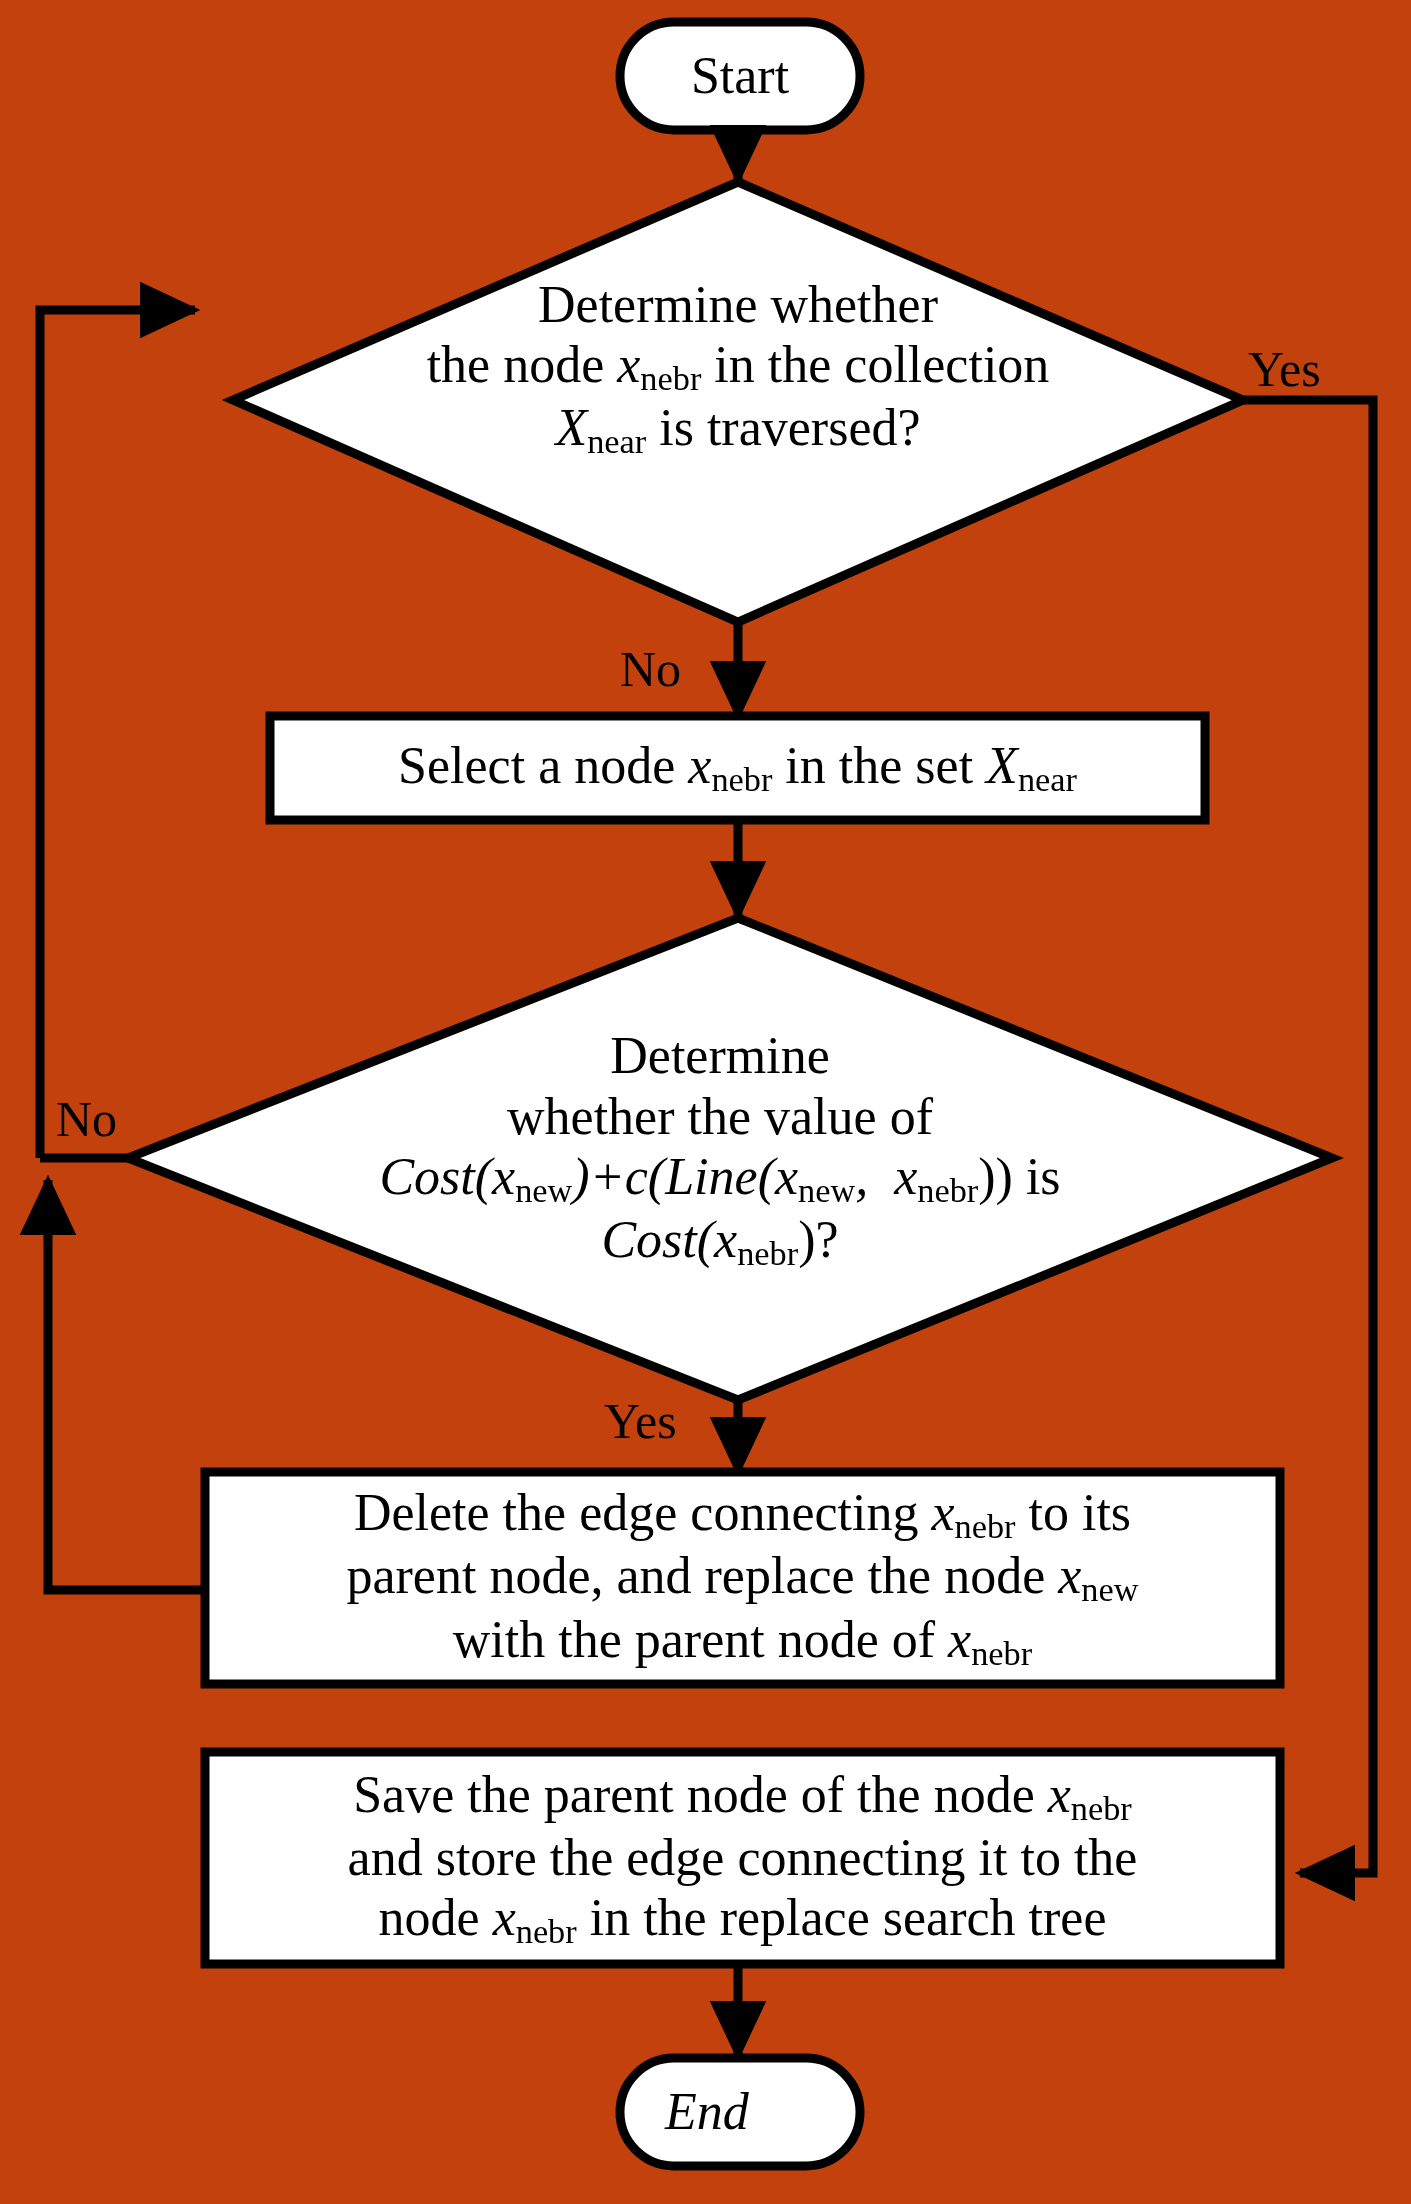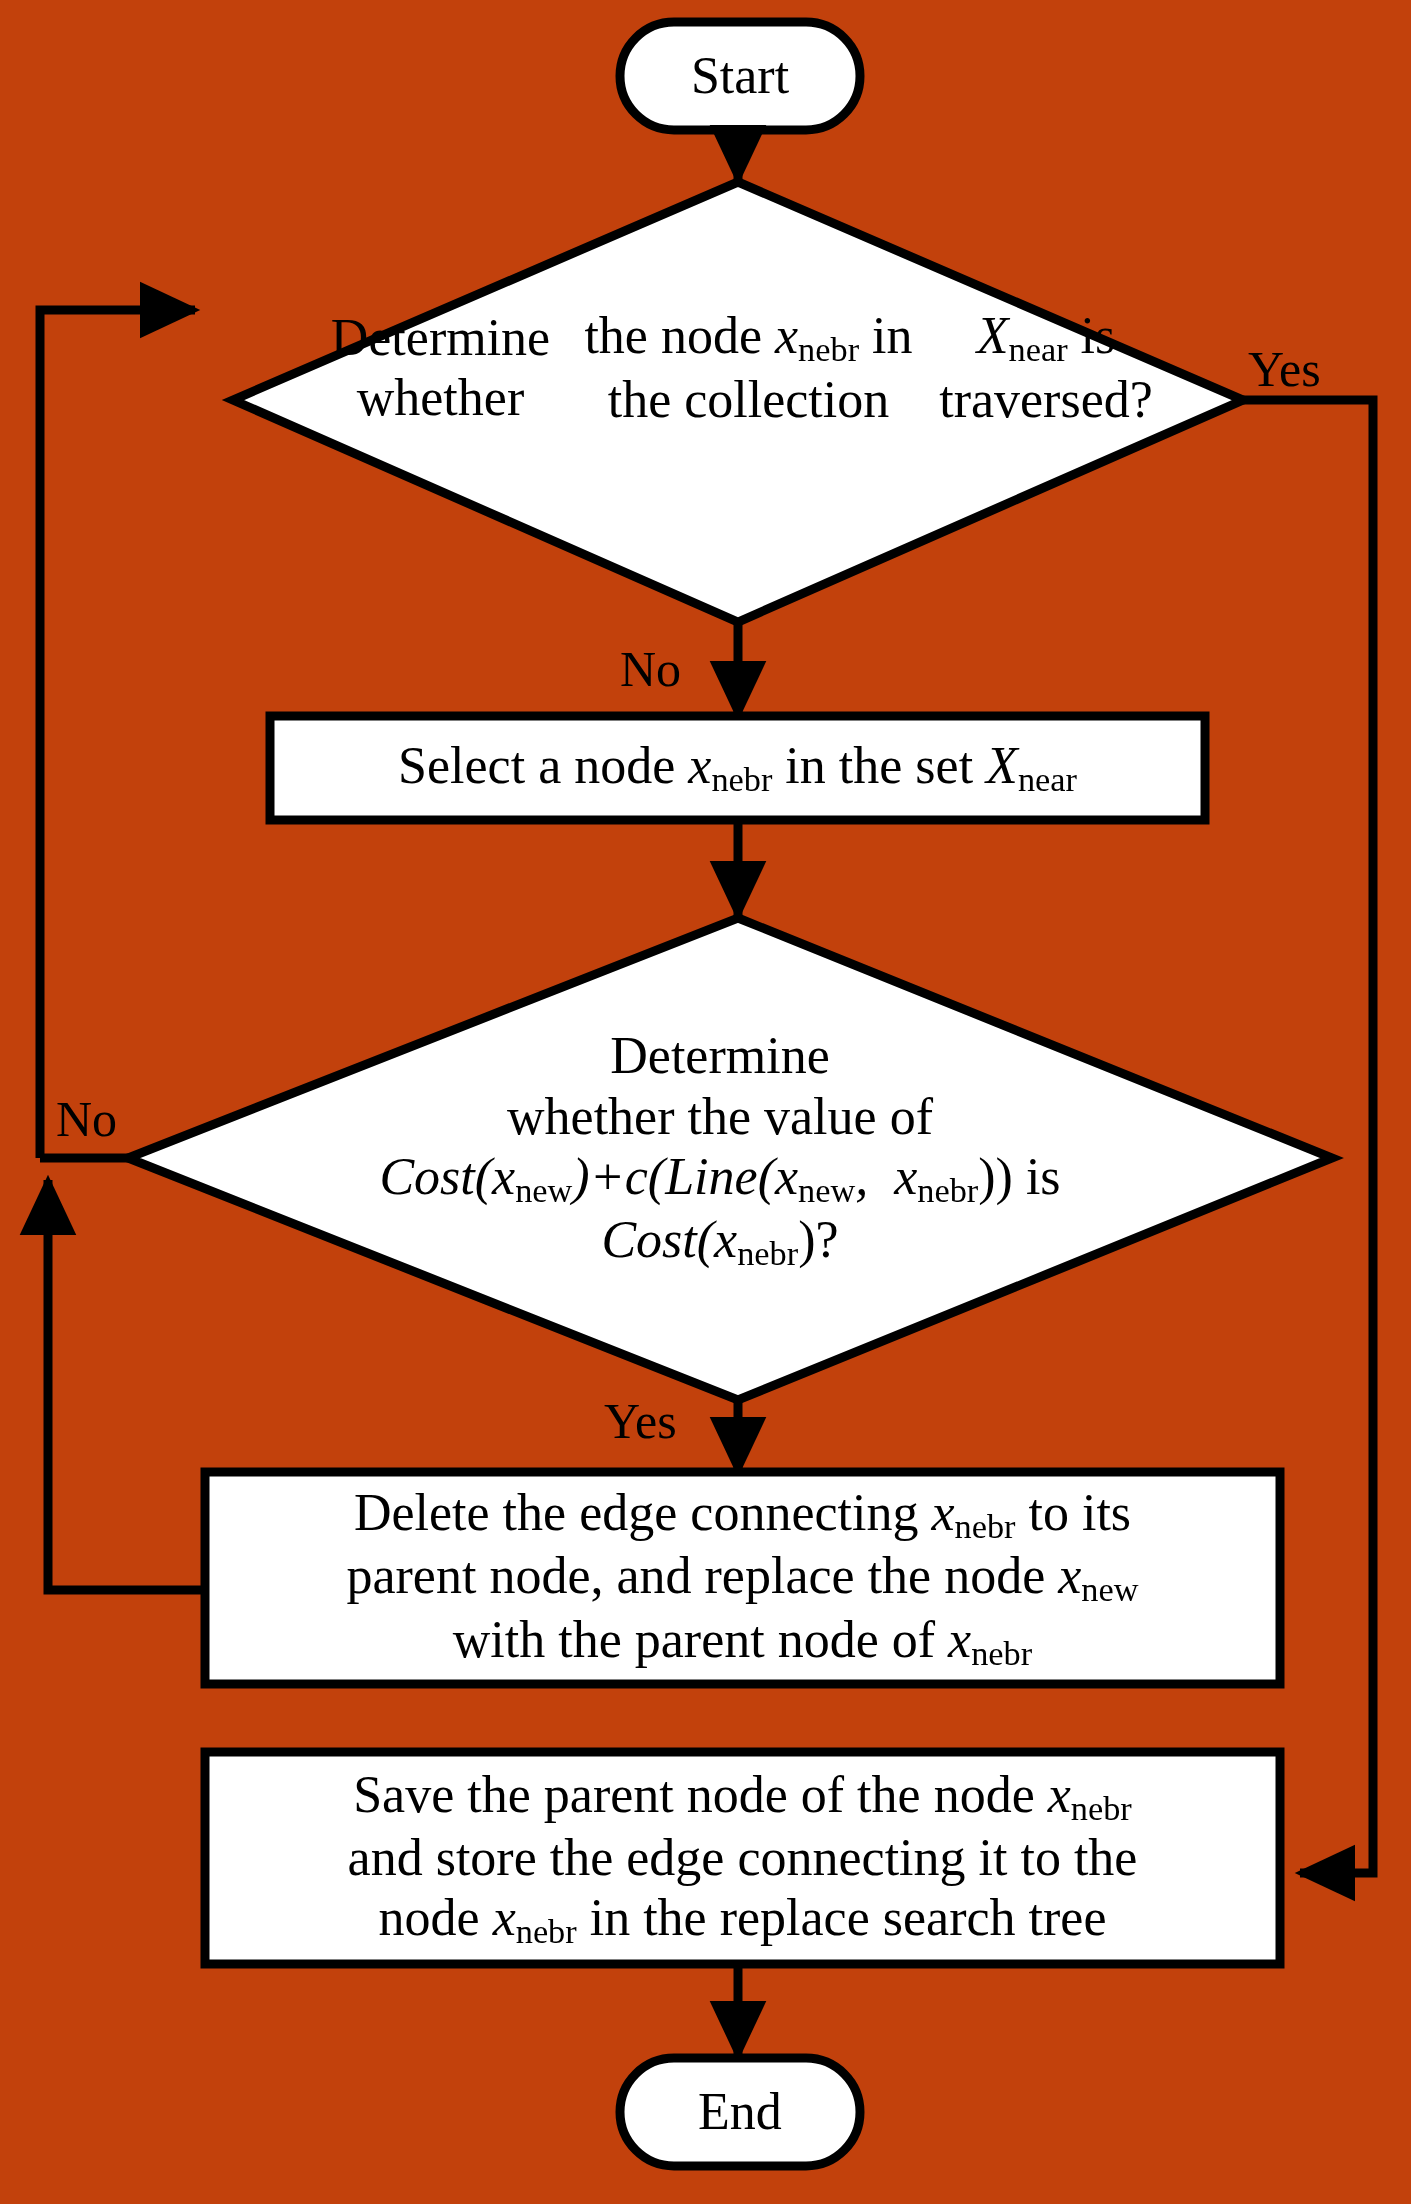--- a/index.html
+++ b/index.html
@@ -100,21 +100,21 @@
 
     <path d="M 40 1158 L 40 310 L 195 310" fill="none" stroke="#000000" stroke-width="9" marker-end="url(#arrow)"></path>
 
     <path d="M 1243 400 L 1373 400 L 1373 1873 L 1300 1873" fill="none" stroke="#000000" stroke-width="9" marker-end="url(#arrow)"></path>
   </svg>
 
   <div class="node-text term-label" style="left:620px; top:22px; width:240px; height:108px;">
     <span>Start</span>
   </div>
 
-  <div class="node-text dec-label" style="left:320px; top:270px; width:836px; height:196px; flex-direction:row;">
+  <div class="node-text dec-label" style="left:320px; top:270px; width:836px; height:196px; flex-direction:column;">
     <div><span>Determine whether</span></div>
     <div><span>the node </span><i>x</i><sub>nebr</sub><span> in the collection</span></div>
     <div><i>X</i><sub>near</sub><span> is traversed?</span></div>
   </div>
 
   <div class="edge-label" style="left:1248px; top:340px;">
     <span>Yes</span>
   </div>
 
   <div class="edge-label" style="left:620px; top:640px;">
@@ -145,17 +145,17 @@
     <div><span>parent node, and replace the node </span><i>x</i><sub>new</sub></div>
     <div><span>with the parent node of </span><i>x</i><sub>nebr</sub></div>
   </div>
 
   <div class="node-text proc-label" style="left:215px; top:1752px; width:1055px; height:212px; flex-direction:column;">
     <div><span>Save the parent node of the node </span><i>x</i><sub>nebr</sub></div>
     <div><span>and store the edge connecting it to the</span></div>
     <div><span>node </span><i>x</i><sub>nebr</sub><span> in the replace search tree</span></div>
   </div>
 
-  <div class="node-text term-label" style="left:620px; top:2058px; width:240px; height:108px;">
+  <div class="node-text term-label" style="left:587px; top:2058px; width:240px; height:108px;font-style:italic;">
     <span>End</span>
   </div>
 
 </div>
 
 </body></html>

